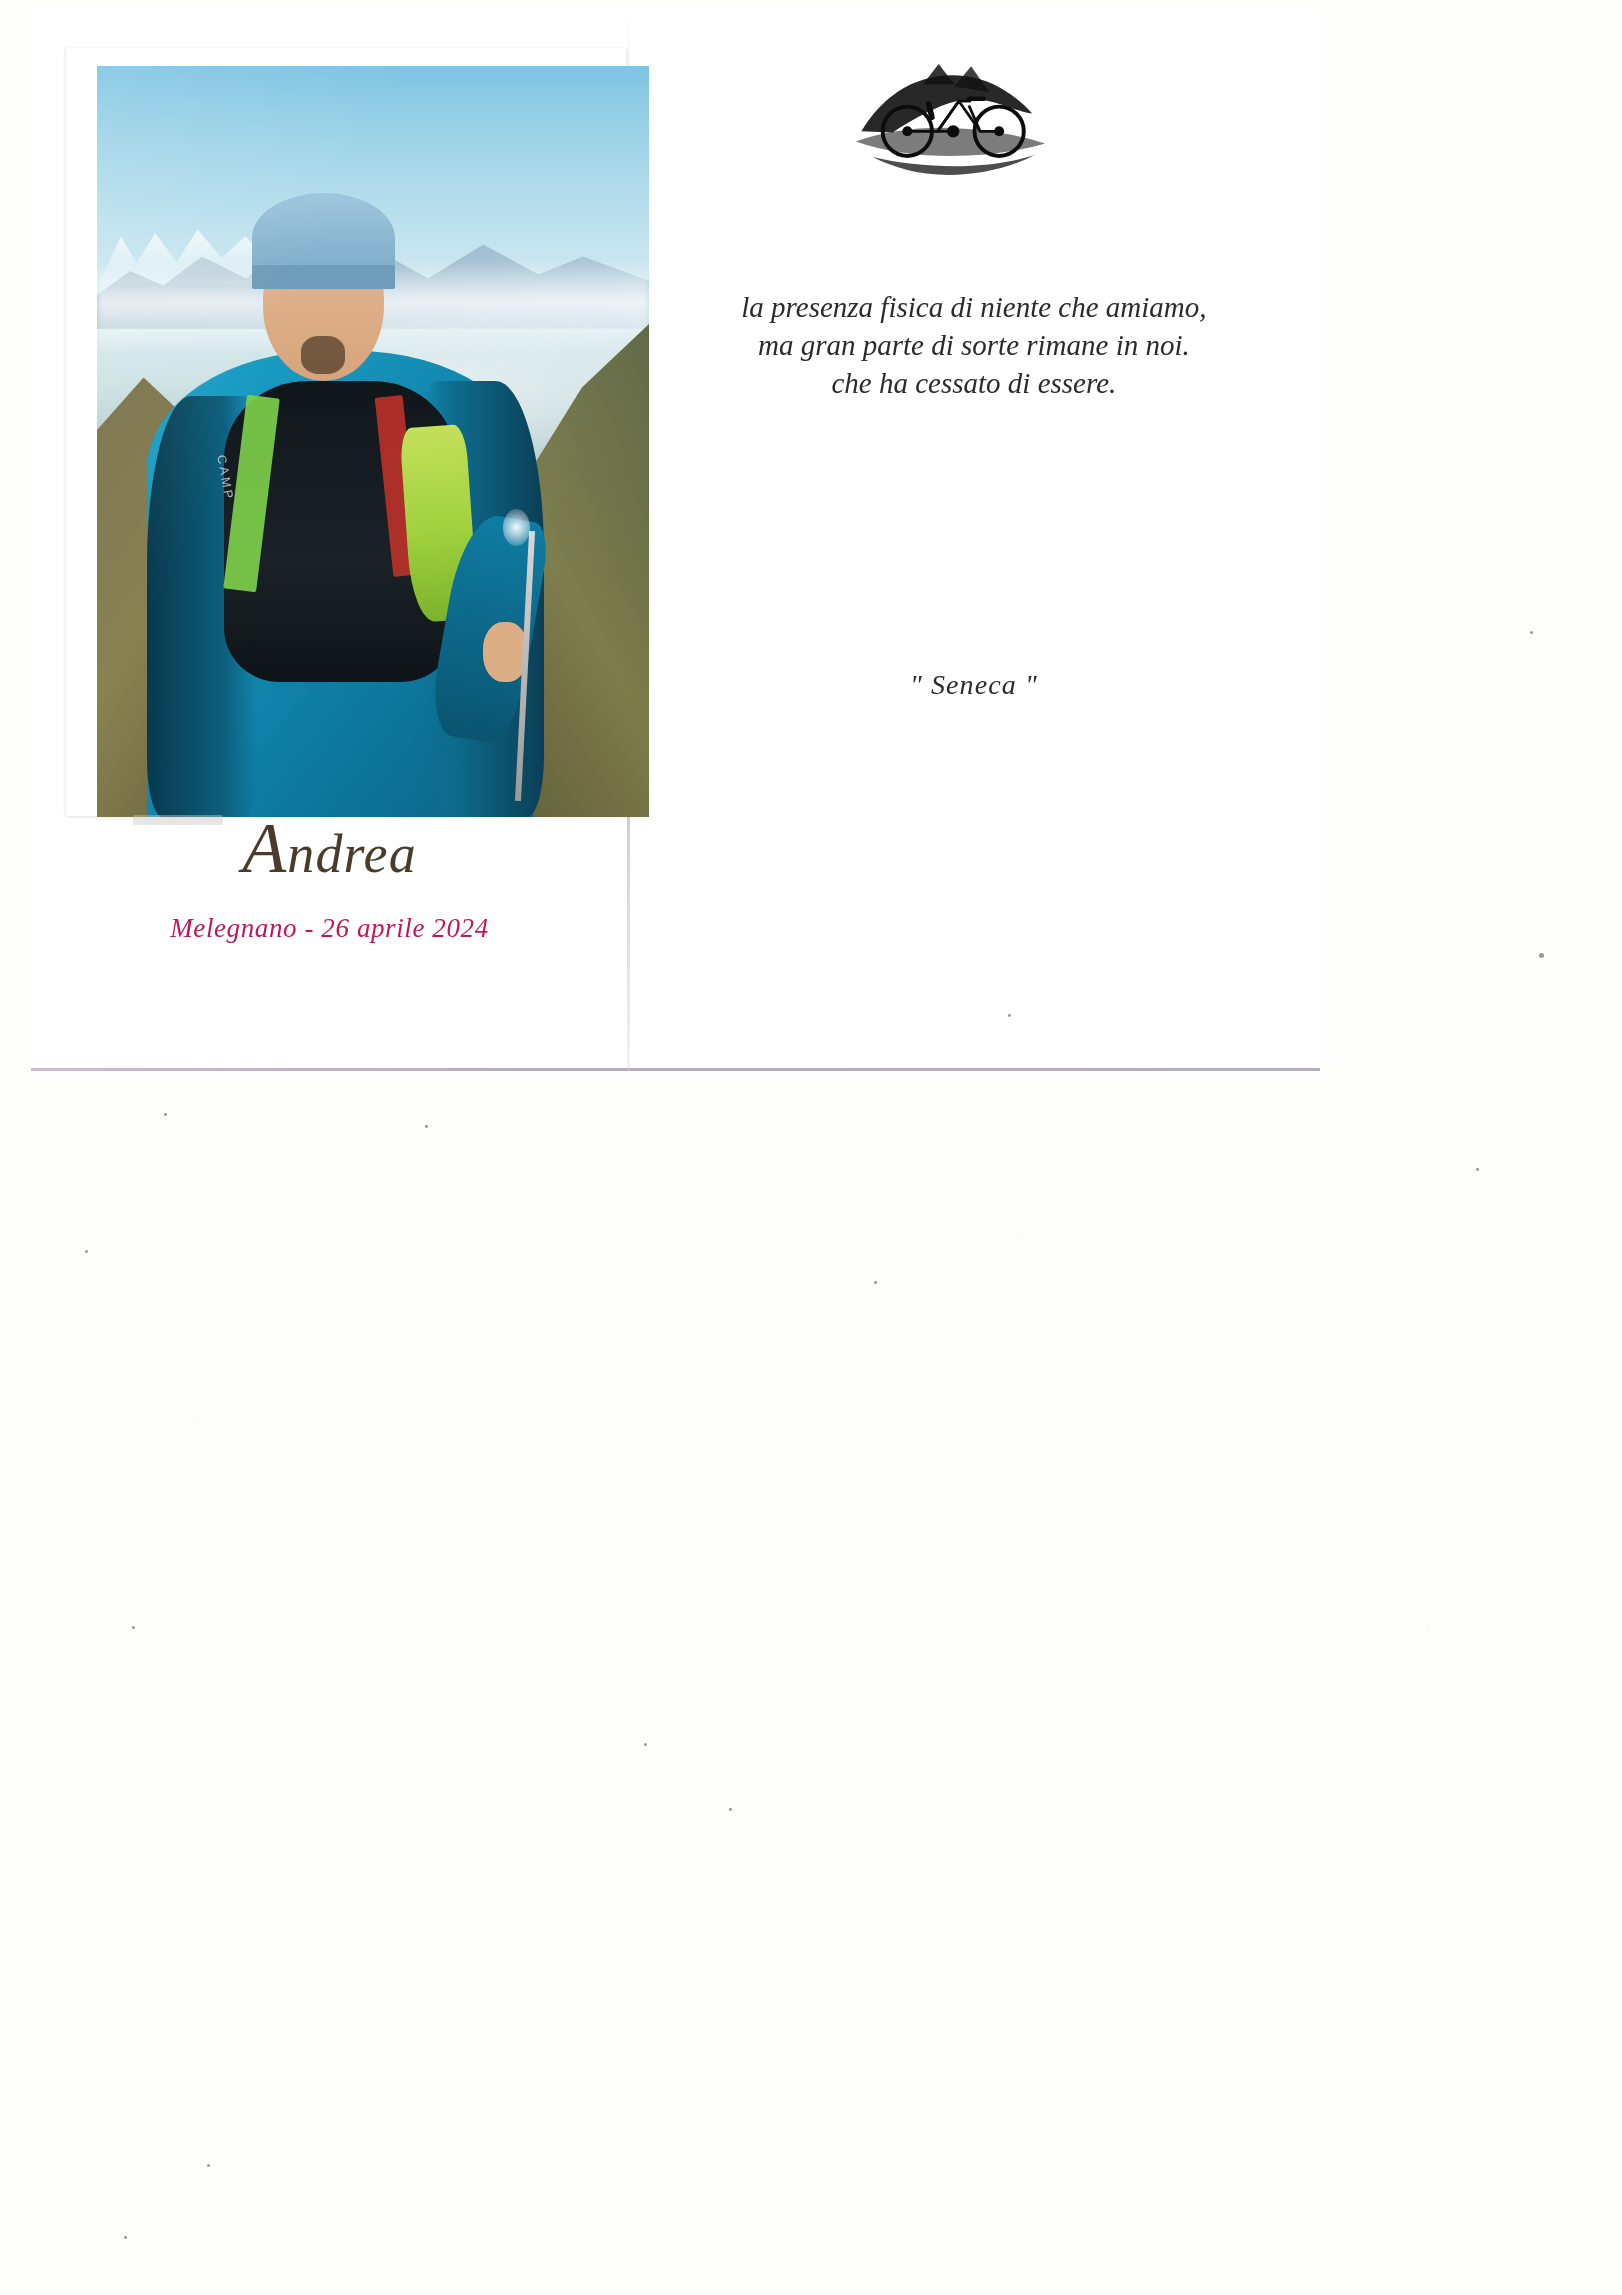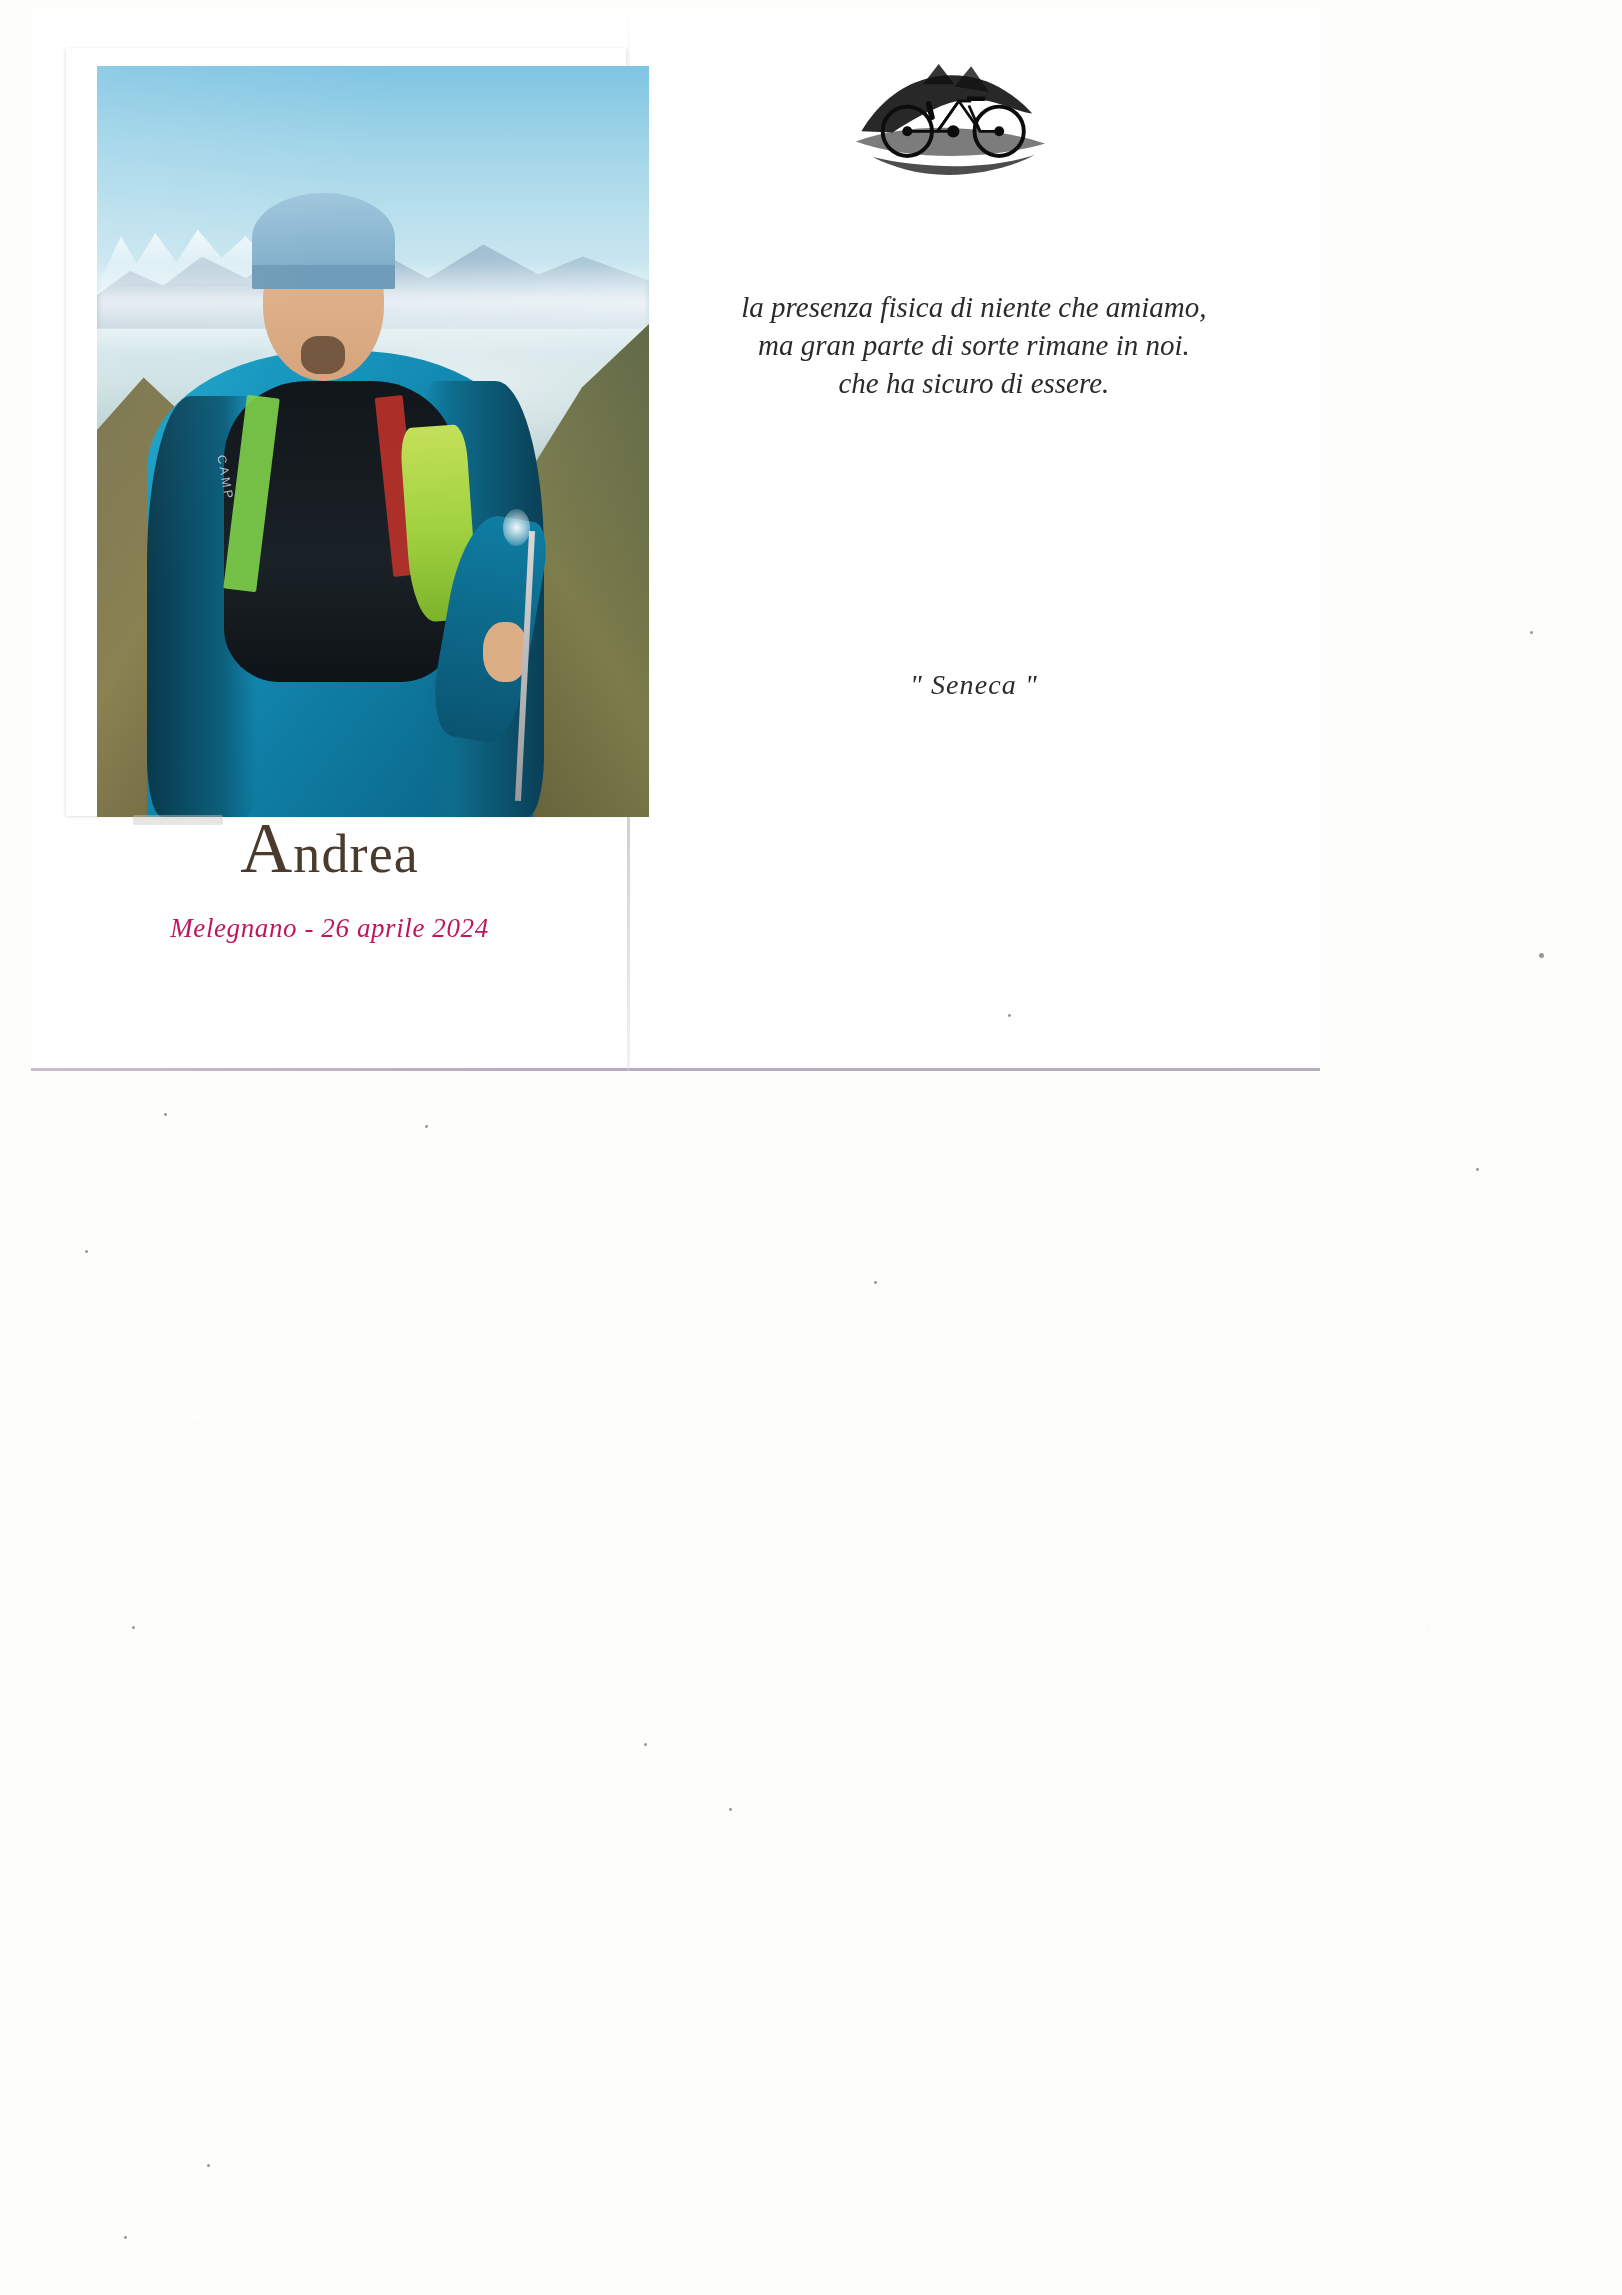--- a/index.html
+++ b/index.html
@@ -280,20 +280,21 @@
     border-radius: 1.7px;
     filter: blur(0.6px);
   }
 
   .given-name {
     position: absolute;
     left: 0; top: 815px;
     width: 597px;
     text-align: center;
     font-family: "Liberation Serif", serif;
+    font-style: italic;
     font-size: 54px;
     color: #4a3b2d;
     letter-spacing: 1.1px;
   }
   .given-name .initial {
     font-size: 72px;
     line-height: 0;
   }
   .place-date {
     position: absolute;
@@ -435,21 +436,21 @@
           <circle cx="204" cy="150" r="11"></circle>
           <rect x="228" y="88" width="34" height="8" rx="4"></rect>
           <rect x="158" y="96" width="10" height="34" rx="4" transform="rotate(-14 163 113)"></rect>
         </g>
       </svg>
     </div>
 
     <div class="quote">
       <div>la presenza fisica di niente che amiamo,</div>
       <div>ma gran parte di sorte rimane in noi.</div>
-      <div>che ha sicuro di essere.</div>
+      <div>che ha cessato di essere.</div>
     </div>
 
     <div class="quote-author">" Seneca "</div>
 
   </div>
 
   <div class="speck" style="left:1530px; top:631px; width:3.4px; height:3.4px;"></div>
   <div class="speck" style="left:1539px; top:953px; width:5px; height:5px;"></div>
   <div class="speck" style="left:1476px; top:1168px; width:2.8px; height:2.8px;"></div>
   <div class="speck" style="left:85px; top:1250px; width:3.4px; height:3.4px;"></div>

